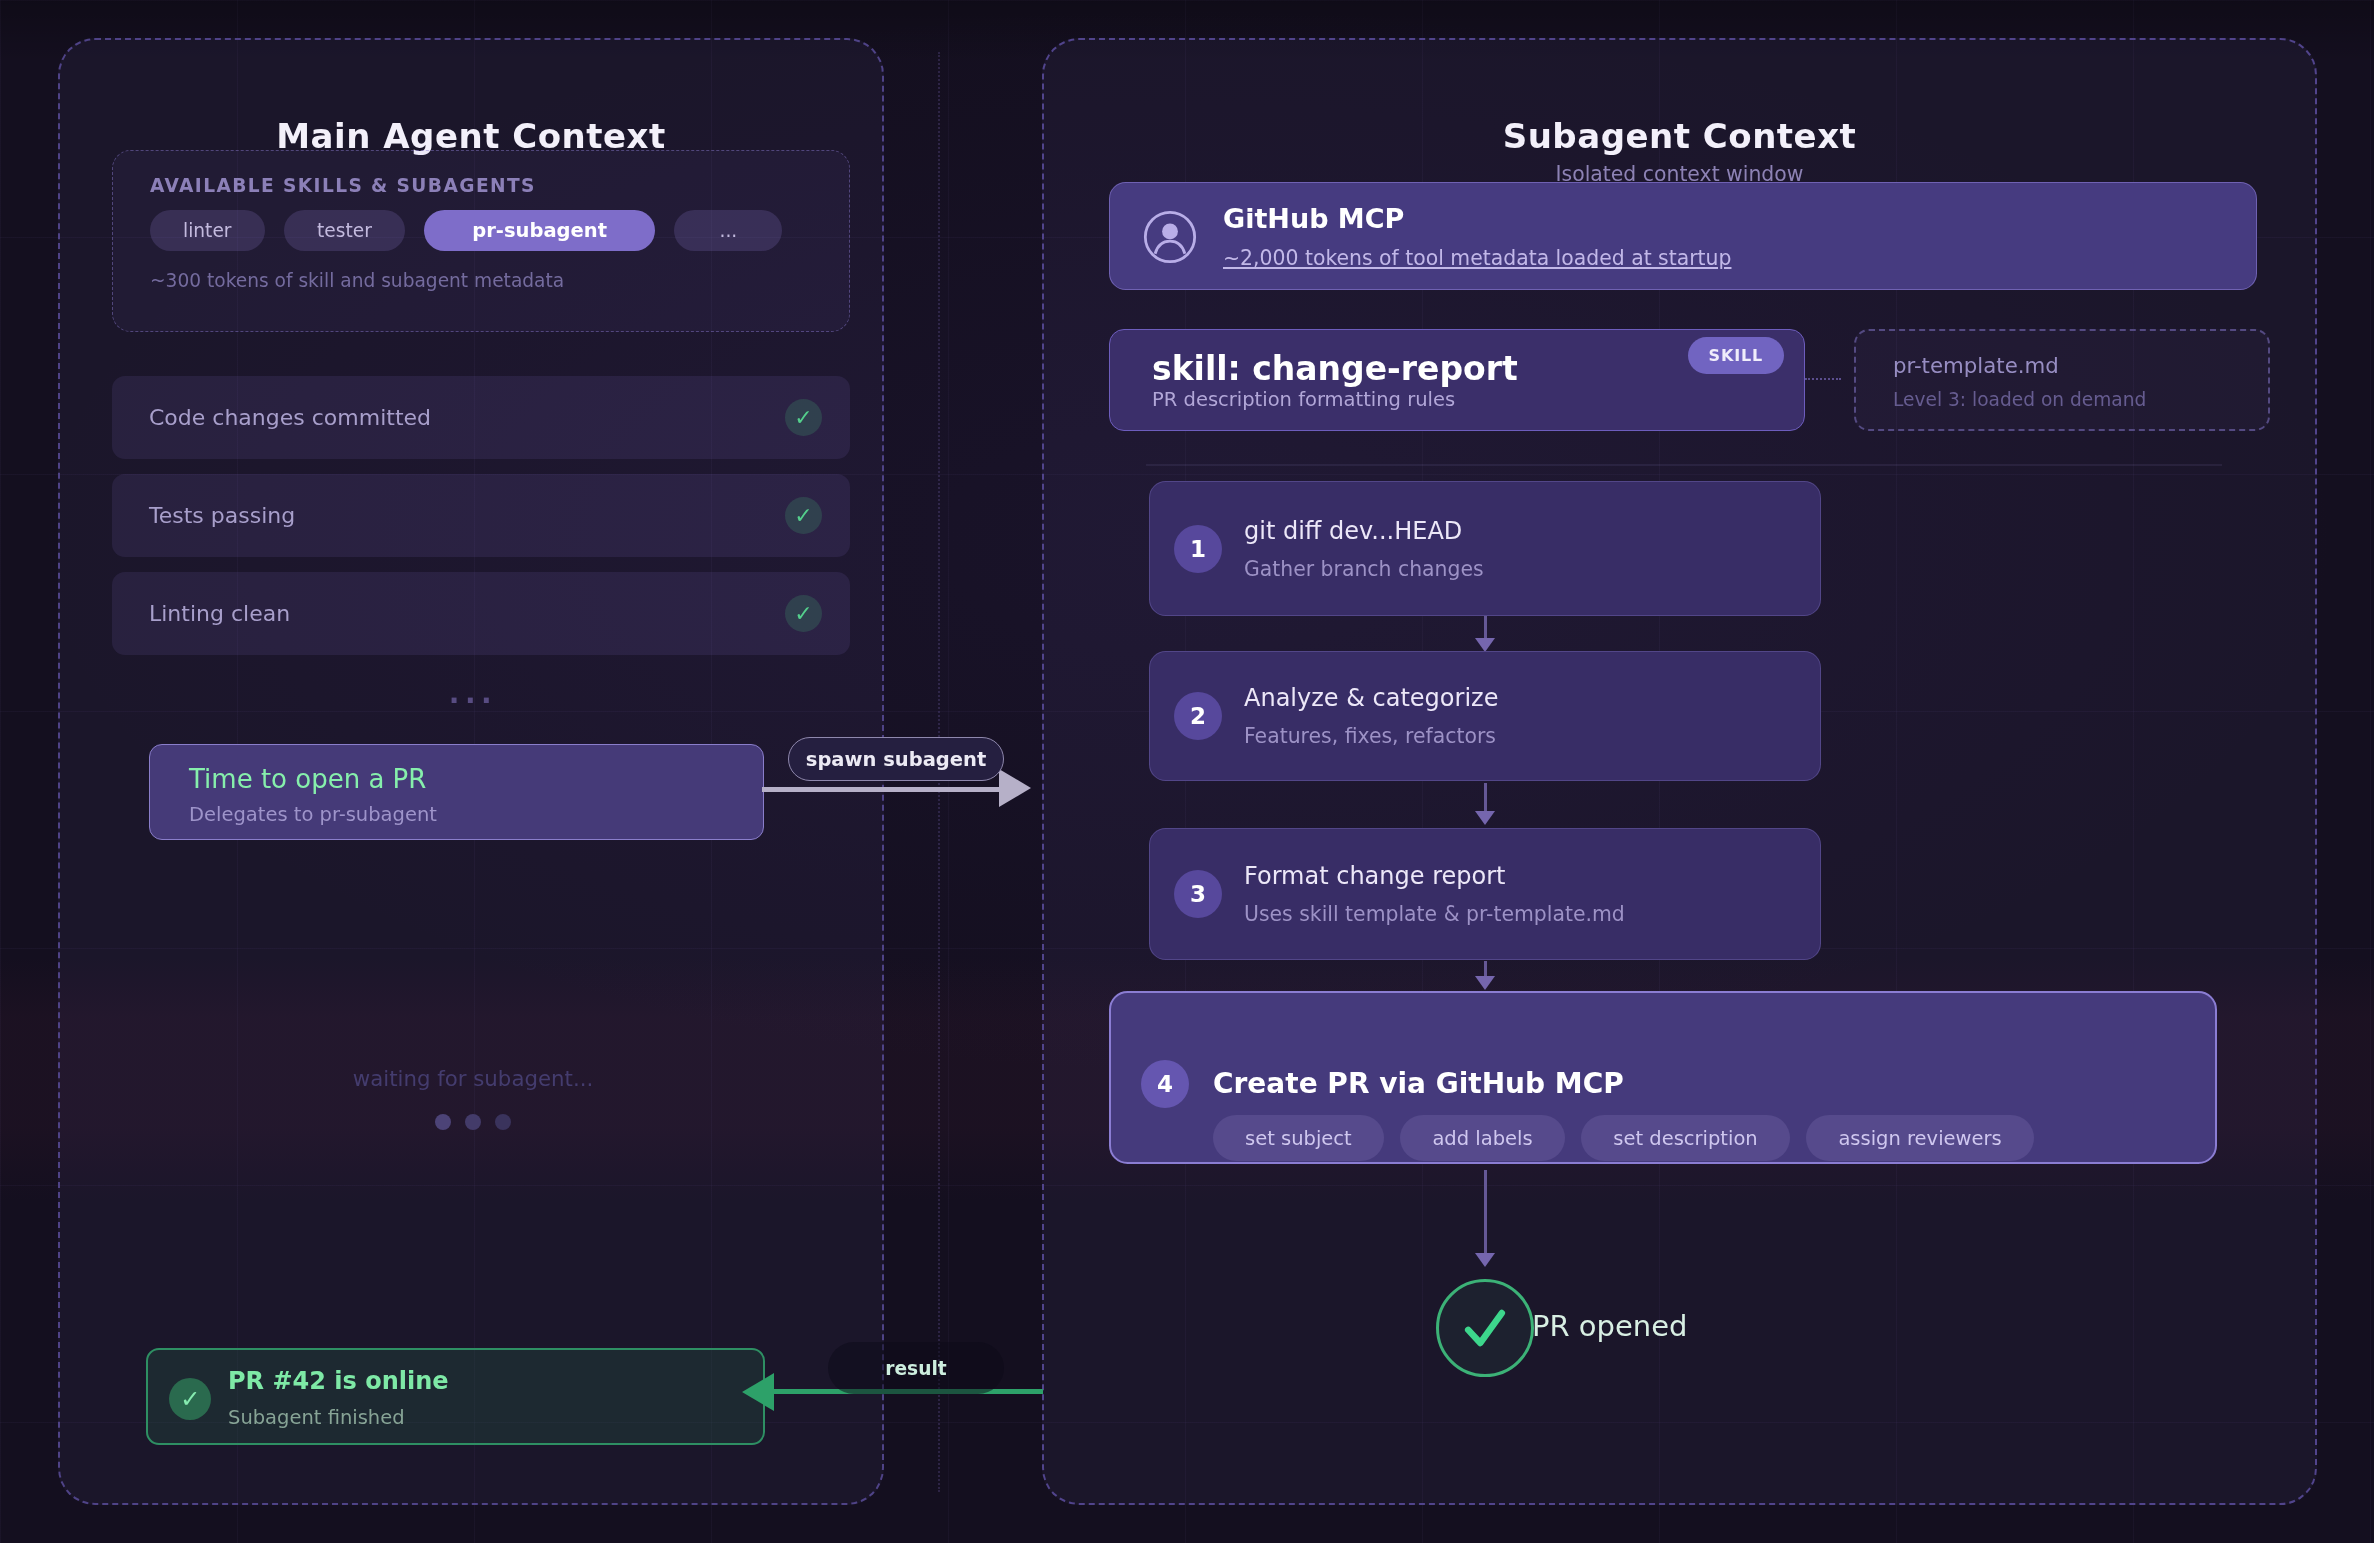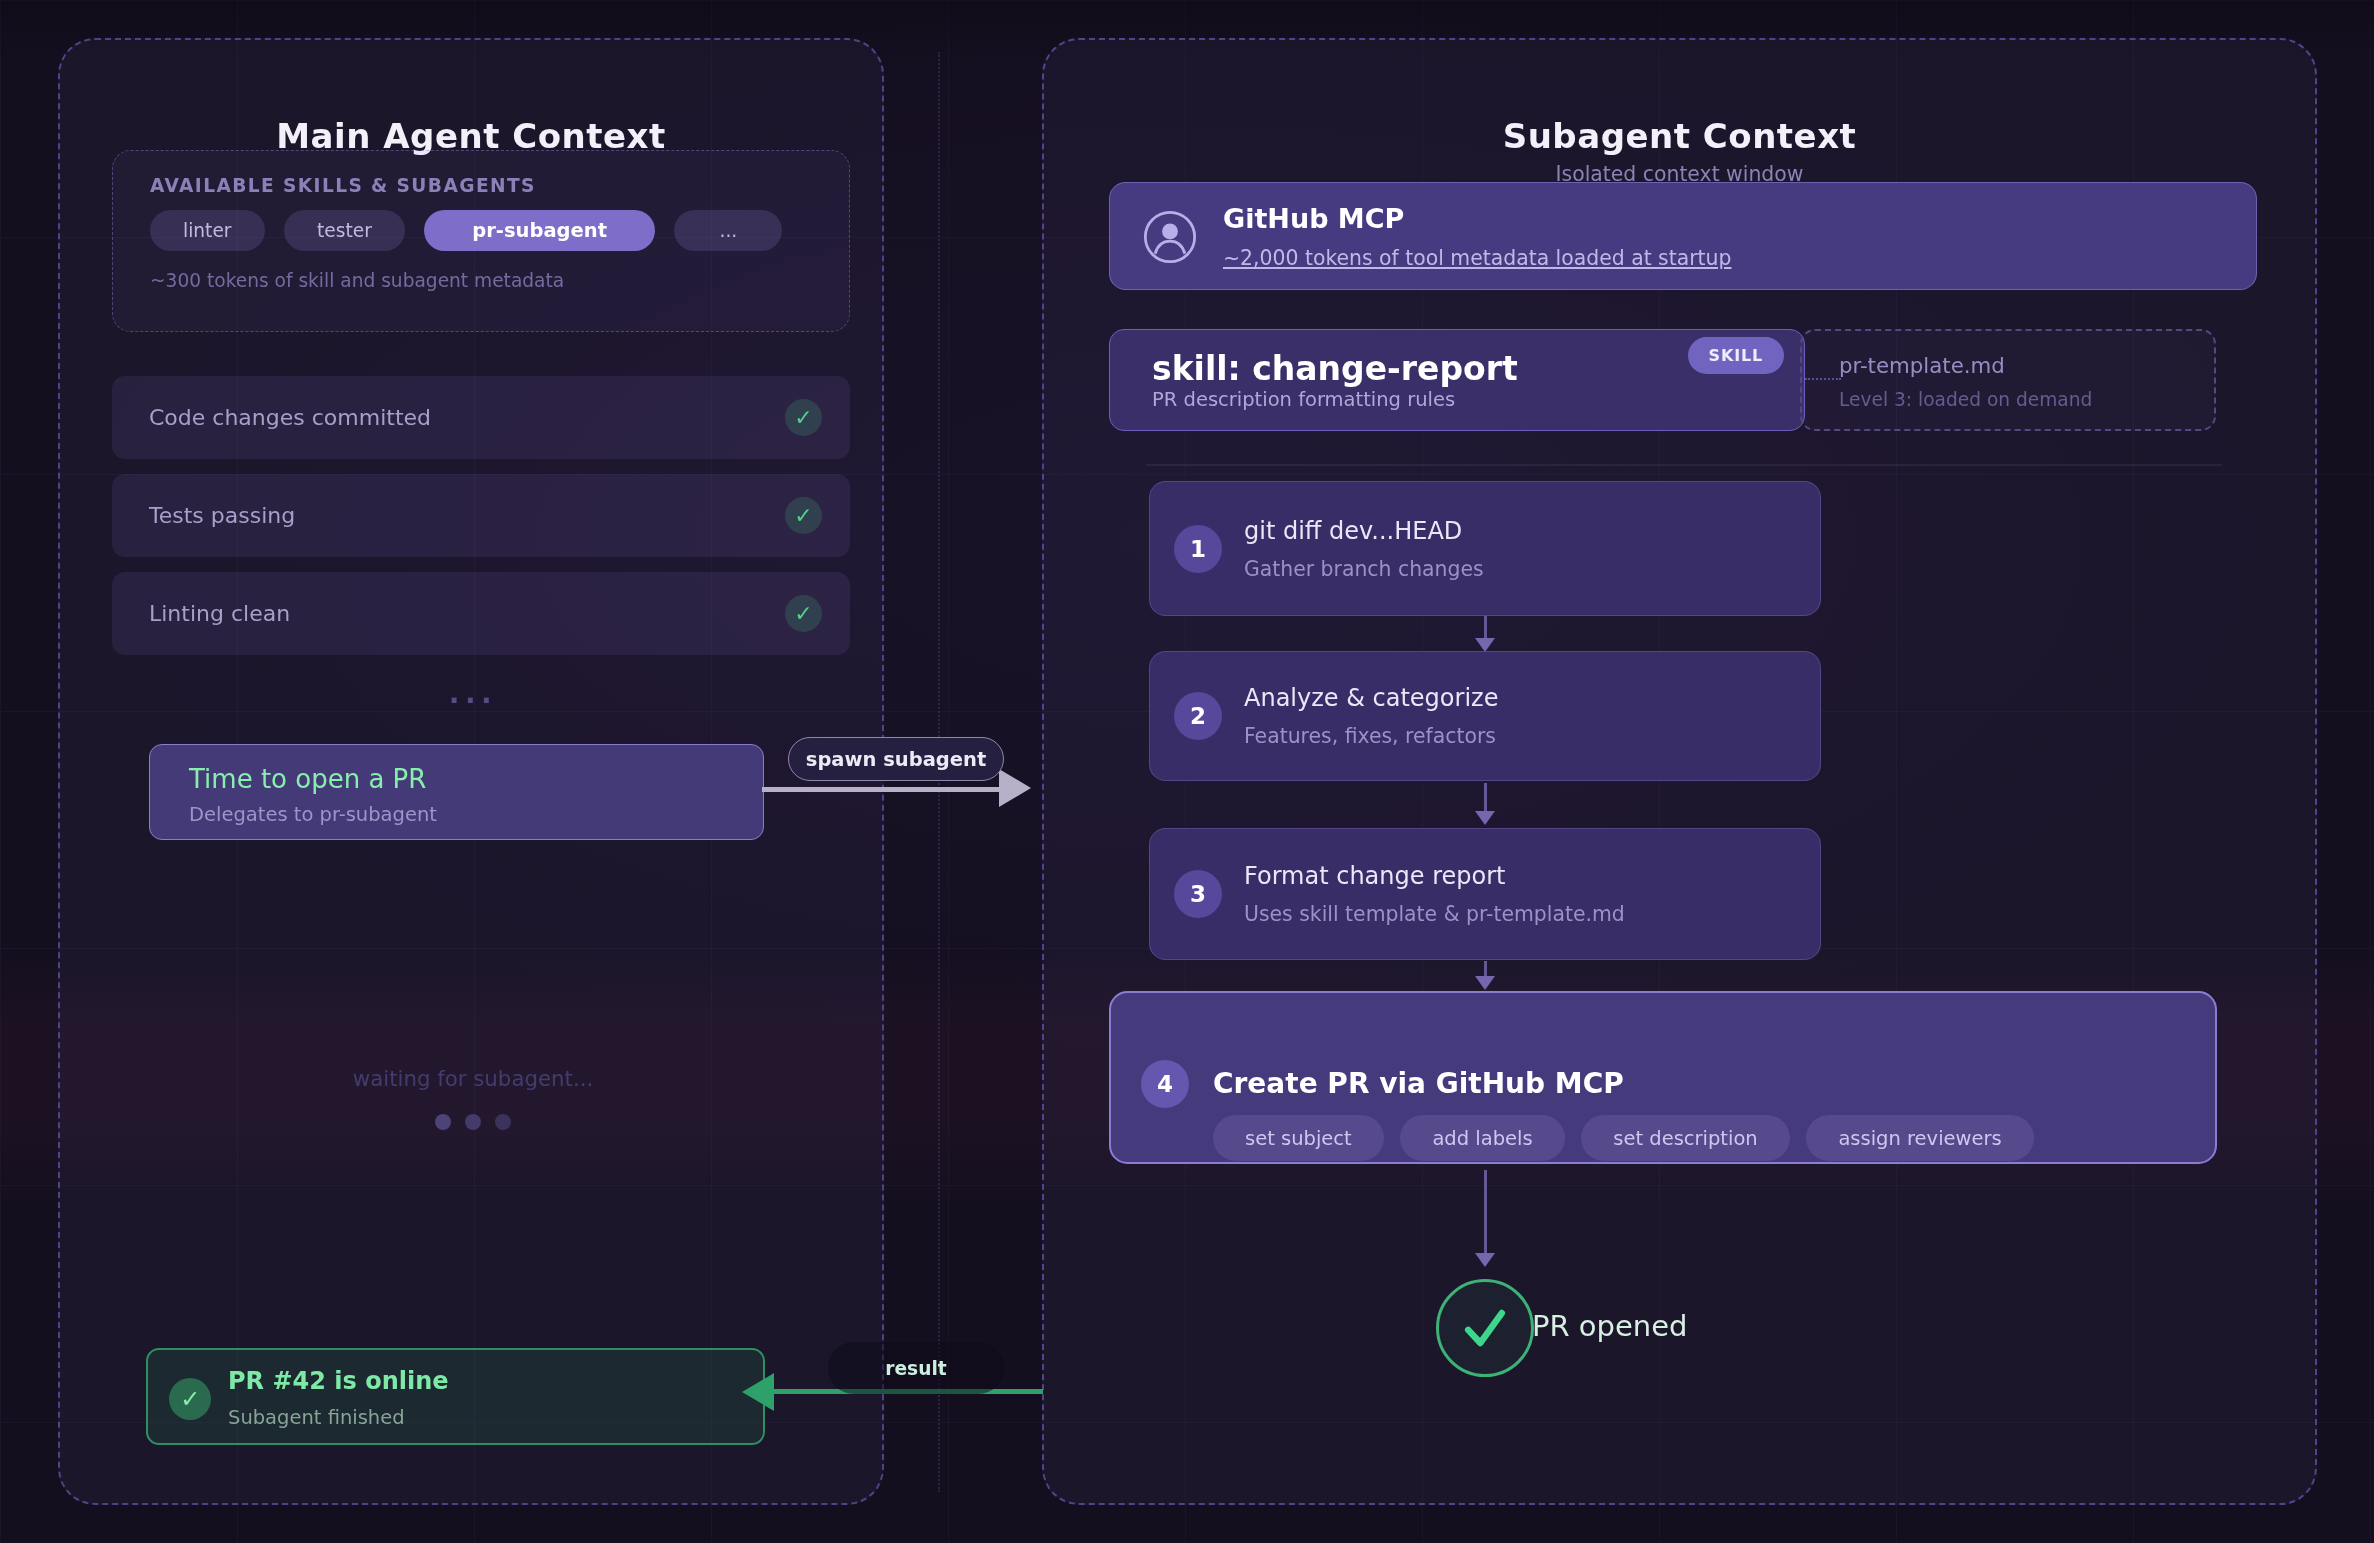--- a/index.html
+++ b/index.html
@@ -130,21 +130,21 @@
   }
   .skill-card .t{position:absolute;left:42px;top:18.6px;font-size:33px;font-weight:bold;color:#ffffff;}
   .skill-card .s{position:absolute;left:42px;top:58px;font-size:19.5px;color:#b2a7d8;}
   .skill-badge{
     position:absolute;right:20.4px;top:7.4px;height:37px;border-radius:18.6px;padding:0 20.4px;
     background:#7164c1;display:flex;align-items:center;font-size:16px;font-weight:bold;
     color:#f0edfb;letter-spacing:0.9px;
   }
   .tpl-link{position:absolute;left:761px;top:338px;width:36px;border-top:2.8px dotted #5b4e8e;}
   .tpl-card{
-    position:absolute;left:756px;top:289px;width:416px;height:102px;border-radius:15px;
+    position:absolute;left:810px;top:289px;width:416px;height:102px;border-radius:15px;
     border:2.3px dashed #544a82;background:rgba(130,112,200,0.05);
   }
   .tpl-card .t{position:absolute;left:37px;top:22px;font-size:21.3px;color:#978dc2;}
   .tpl-card .s{position:absolute;left:37px;top:58px;font-size:18.6px;color:#665c90;}
   .res-divider{position:absolute;left:102px;top:424px;width:1076px;height:1.9px;
     background:rgba(160,145,220,0.10);}
   
   .step{
     position:absolute;left:105px;width:672px;border-radius:16.7px;
     background:#382d66;border:1.9px solid rgba(150,135,225,0.28);

